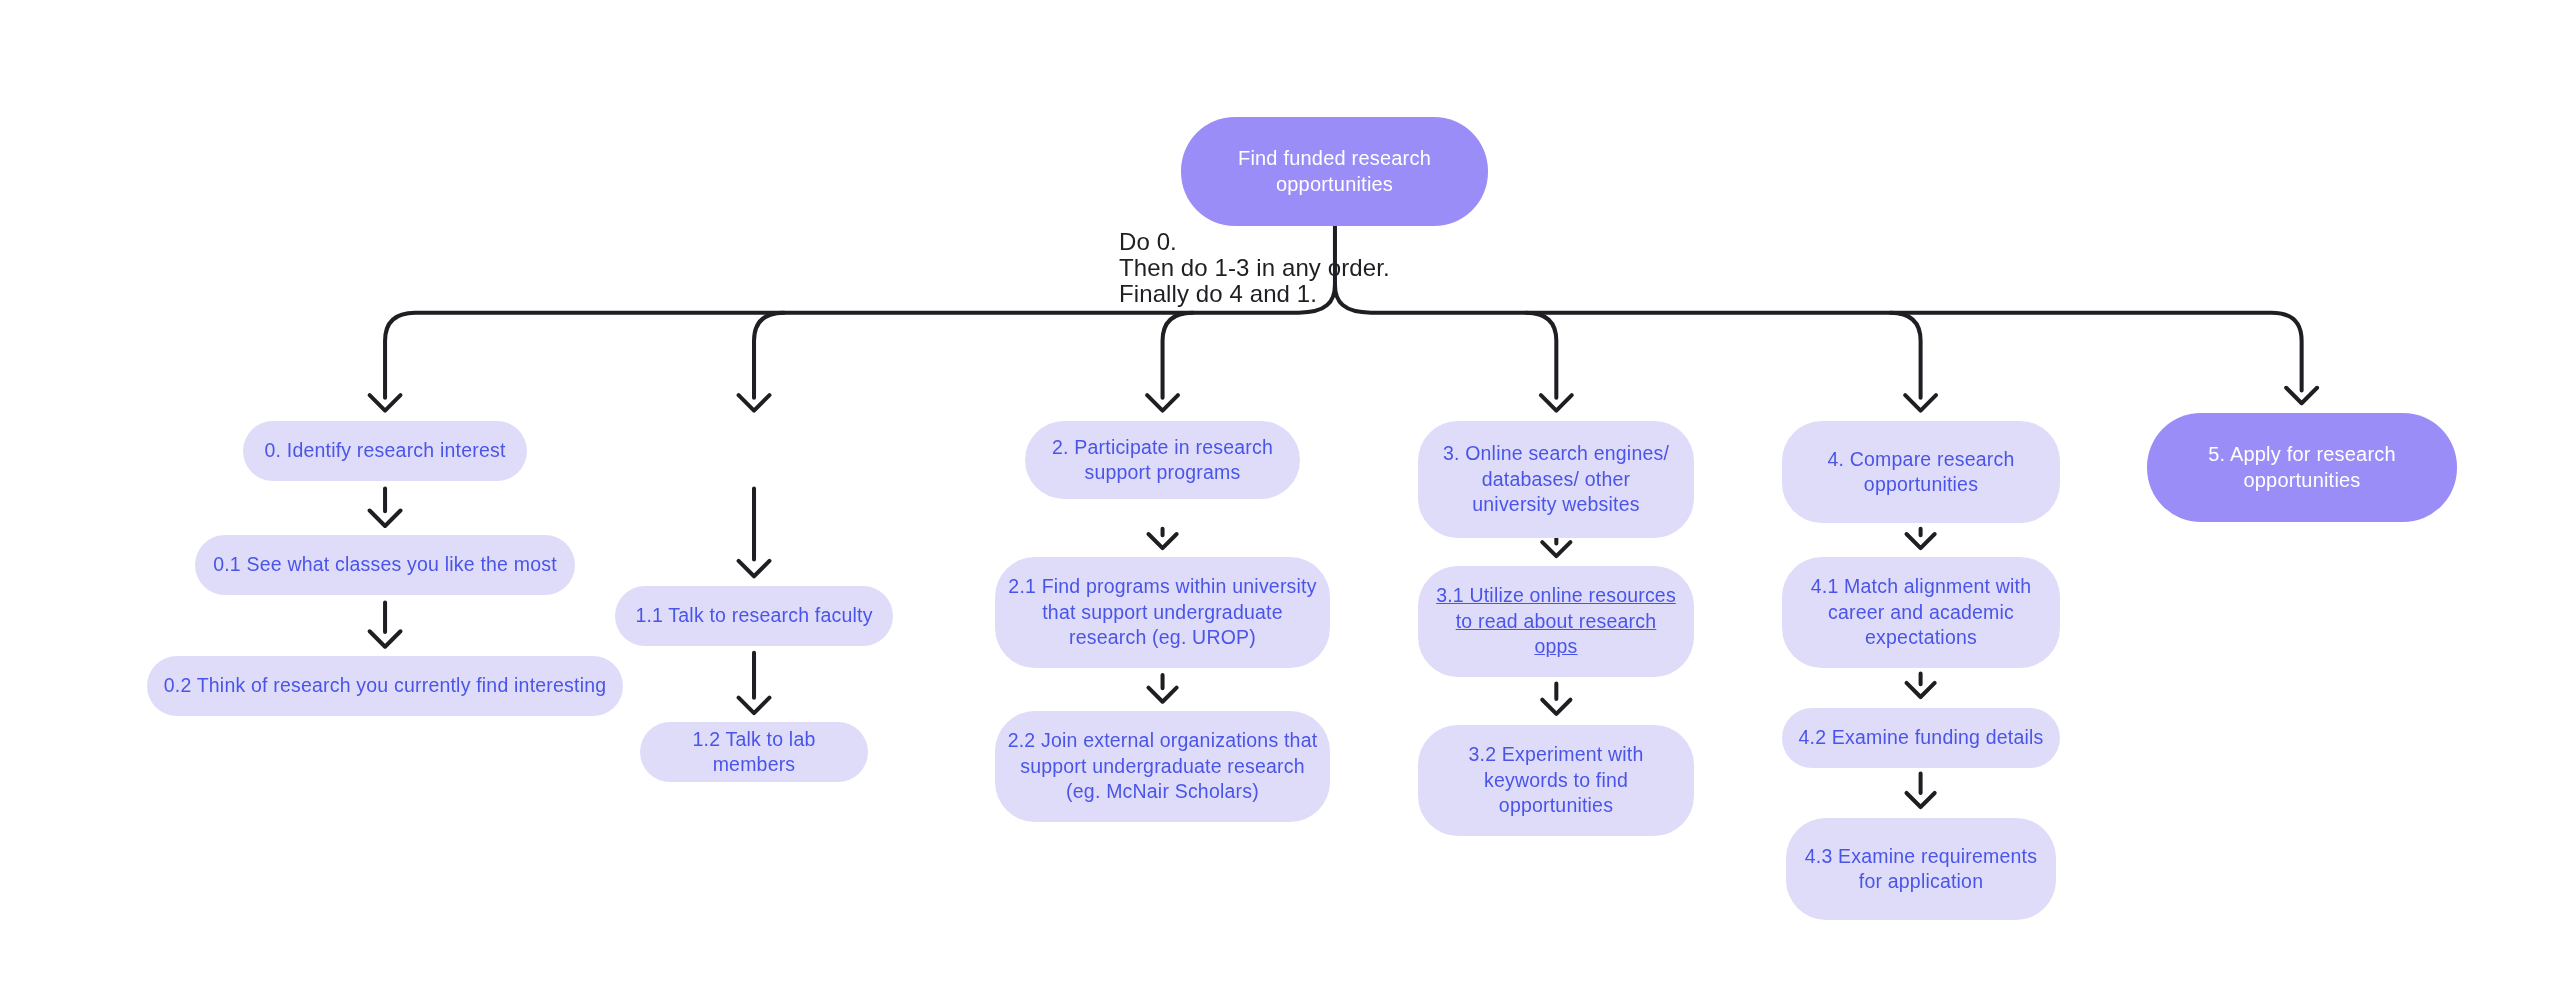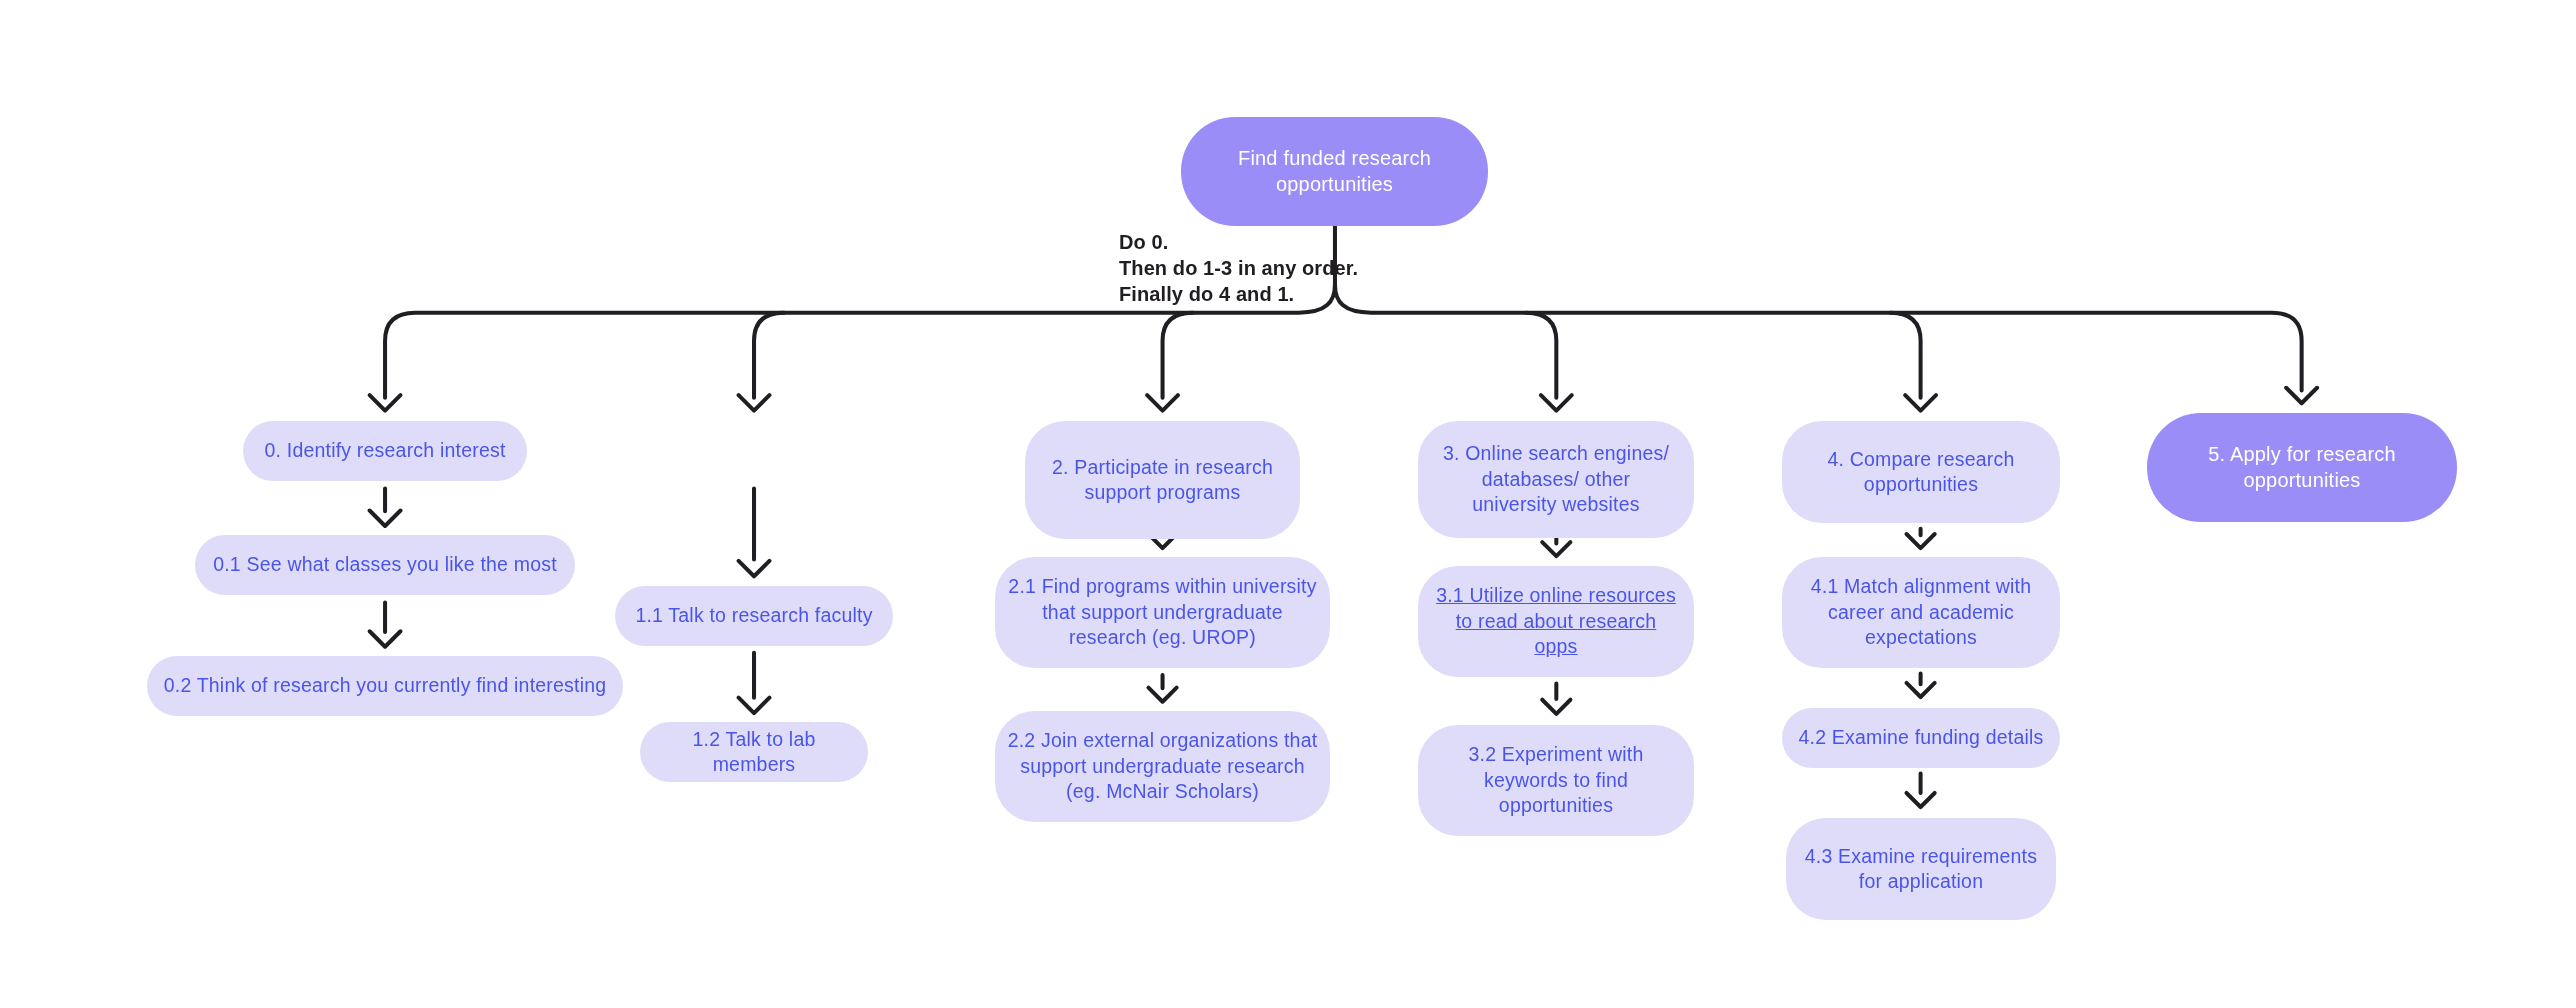--- a/index.html
+++ b/index.html
@@ -19,21 +19,21 @@
     text-align:center;background:var(--node-bg,#dfdcf9);color:var(--node-text,#4a55e8);
     font-size:19.5px;font-weight:500;line-height:25.5px;letter-spacing:0.2px;
     border-radius:40px;white-space:pre-line;box-sizing:border-box;padding:9px 12px;
   }
   .node.accent{
     background:var(--accent,#9a8df7);color:var(--root-text,#ffffff);
     font-size:20px;border-radius:54px;
   }
   .annotation{
     position:absolute;left:1119px;top:229px;
-    color:var(--line,#201d23);font-size:20px;font-weight:700;
+    color:var(--line,#201d23);font-size:24px;font-weight:400;
     line-height:26px;letter-spacing:0.1px;
   }
 </style>
 </head>
 <body>
 
 <div class="canvas">
 
   <svg class="connectors" viewBox="0 0 3840 1504" aria-hidden="true">
 
@@ -81,21 +81,21 @@
     <div>Finally do 4 and 1.</div>
   </div>
 
   <div class="node" style="left:243px;top:421px;width:284px;height:60px;">0. Identify research interest</div>
   <div class="node" style="left:195px;top:535px;width:380px;height:60px;">0.1 See what classes you like the most</div>
   <div class="node" style="left:147px;top:656px;width:476px;height:60px;">0.2 Think of research you currently find interesting</div>
 
   <div class="node" style="left:615px;top:586px;width:278px;height:60px;">1.1 Talk to research faculty</div>
   <div class="node" style="left:640px;top:722px;width:228px;height:60px;">1.2 Talk to lab members</div>
 
-  <div class="node" style="left:1025px;top:421px;width:275px;height:118px;">2. Participate in research
+  <div class="node" style="left:1025px;top:421px;width:275px;height:78px;">2. Participate in research
 support programs</div>
   <div class="node" style="left:995px;top:557px;width:335px;height:111px;">2.1 Find programs within university
 that support undergraduate
 research (eg. UROP)</div>
   <div class="node" style="left:995px;top:711px;width:335px;height:111px;">2.2 Join external organizations that
 support undergraduate research
 (eg. McNair Scholars)</div>
 
   <div class="node" style="left:1418px;top:421px;width:276px;height:117px;">3. Online search engines/
 databases/ other

